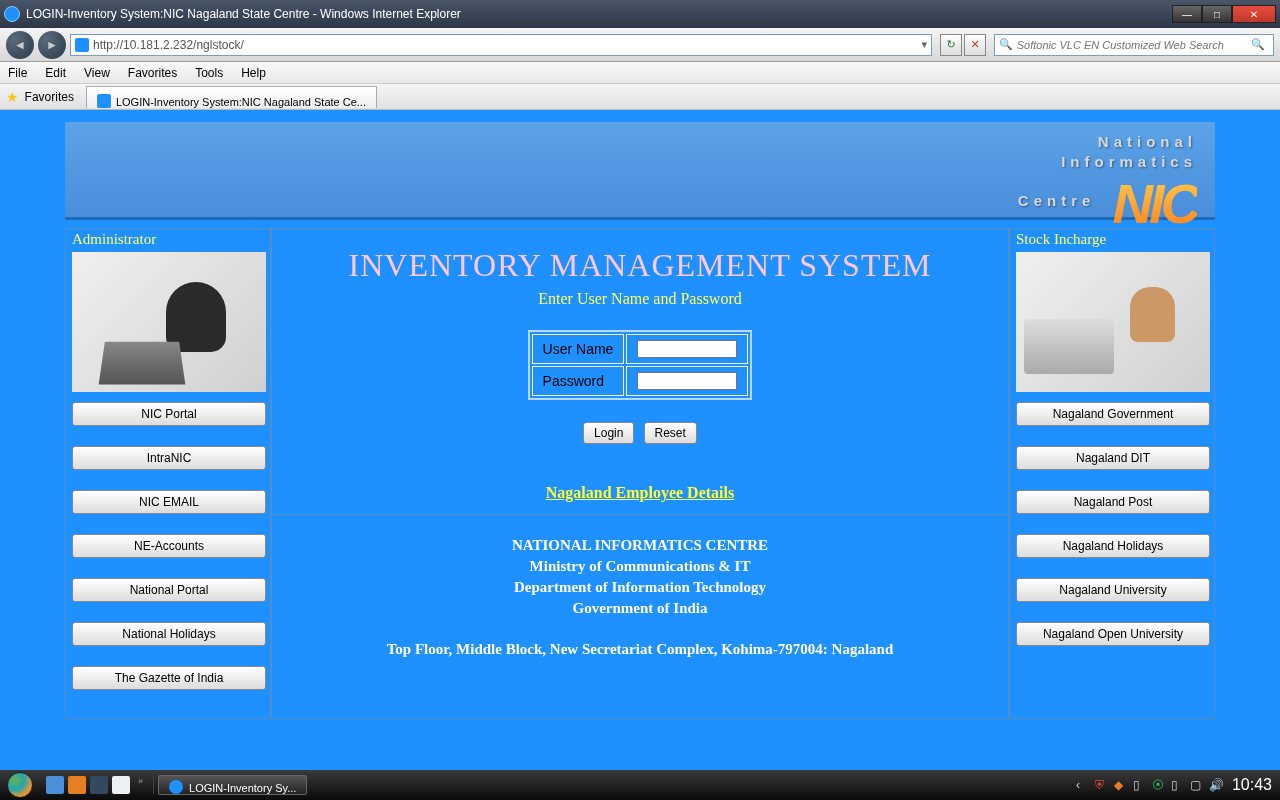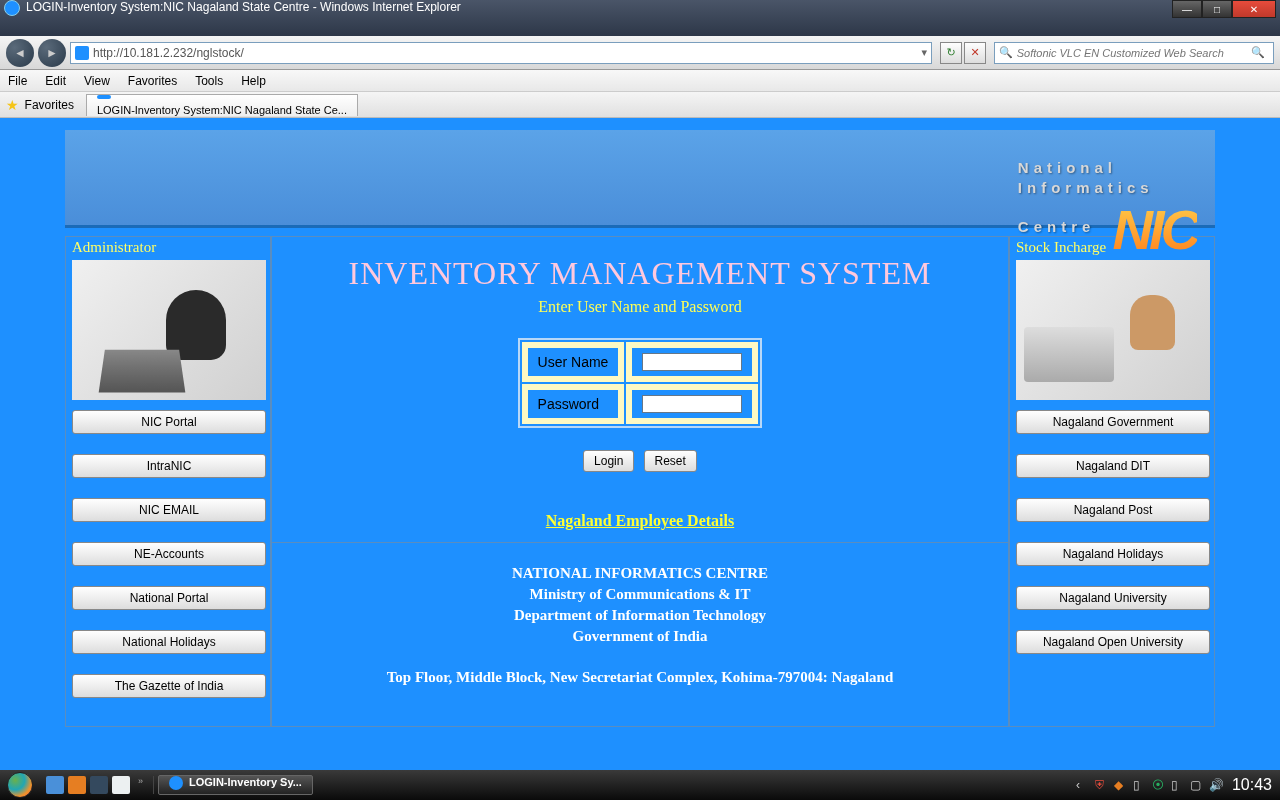--- a/index.html
+++ b/index.html
@@ -1,19 +1,19 @@
 <!DOCTYPE html>
 <html><head>
 <meta charset="utf-8">
 <style>
 * { margin: 0; padding: 0; box-sizing: border-box; }
 body { font-family: Tahoma, Arial, sans-serif; font-size: 11px; width: 1280px; height: 800px; overflow: hidden; background: #000; }
 
 
-.titlebar { height: 36px; background: linear-gradient(to bottom, #4a5568, #2d3748); display: flex; color: #fff; padding: 0 4px; }
+.titlebar { height: 28px; background: linear-gradient(to bottom, #4a5568, #2d3748); display: flex; align-items: center; color: #fff; padding: 0 4px; }
 .titlebar .ie-icon { width: 16px; height: 16px; background: #1e90ff; border-radius: 50%; margin-right: 6px; display: inline-block; border: 1px solid #87ceeb; }
 .titlebar-text { flex: 1; font-size: 12px; }
 .win-btns { display: flex; gap: 0; }
 .win-btn { width: 30px; height: 18px; background: linear-gradient(to bottom, #666, #333); border: 1px solid #222; color: #fff; font-size: 10px; display: flex; align-items: center; justify-content: center; cursor: pointer; }
 .win-btn.close { background: linear-gradient(to bottom, #e74c3c, #c0392b); width: 44px; }
 
 
 .navbar { height: 34px; background: linear-gradient(to bottom, #f5f5f5, #d8d8d8); display: flex; align-items: center; padding: 0 6px; gap: 4px; border-bottom: 1px solid #999; }
 .nav-arrow { width: 28px; height: 28px; border-radius: 50%; background: radial-gradient(circle at 30% 30%, #5a6a7a, #2a3a4a); display: flex; align-items: center; justify-content: center; color: #ccc; font-size: 12px; cursor: pointer; }
 .addr-wrap { flex: 1; height: 22px; background: #fff; border: 1px solid #7a9ebd; display: flex; align-items: center; padding: 0 4px; }
@@ -25,71 +25,71 @@
 .searchbox .mag { color: #888; margin-right: 4px; }
 .searchbox input { flex: 1; border: none; outline: none; font-size: 11px; color: #888; font-style: italic; }
 
 
 .menubar { height: 22px; background: linear-gradient(to bottom, #f8f8f8, #e8e8e8); display: flex; align-items: center; padding: 0 8px; gap: 18px; border-bottom: 1px solid #ccc; font-size: 12px; }
 .menubar span { cursor: pointer; }
 
 
 .favbar { height: 26px; background: linear-gradient(to bottom, #f5f5f5, #e0e0e0); display: flex; align-items: center; padding: 0 6px; gap: 6px; border-bottom: 1px solid #bbb; font-size: 12px; }
 .fav-star { color: #f5c518; font-size: 14px; }
-.tab { height: 22px; background: linear-gradient(to bottom, #fff, #eee); border: 1px solid #aaa; border-bottom: none; padding: 0 10px; display: flex; align-items: flex-start; gap: 5px; font-size: 11px; margin-left: 6px; flex-direction: column; }
+.tab { height: 22px; background: linear-gradient(to bottom, #fff, #eee); border: 1px solid #aaa; border-bottom: none; padding: 0 10px; display: flex; align-items: flex-end; gap: 5px; font-size: 11px; margin-left: 6px; }
 .tab .page-icon { width: 14px; height: 14px; background: #1e90ff; border-radius: 2px; }
 
 
 .content { height: 660px; background: #1e90ff; padding: 12px 0 0 0; overflow: hidden; }
 .page-wrap { width: 1150px; margin: 0 auto; }
 
 .banner { height: 98px; background: linear-gradient(to bottom, #5ba3e8, #4a8ed9); border-bottom: 3px solid #1a6bb8; display: flex; align-items: center; padding: 0 18px; position: relative; }
 .banner-left { font-family: Georgia, serif; font-size: 36px; font-weight: bold; color: #f5b8c8; text-shadow: 2px 2px 3px rgba(0,0,0,0.3); letter-spacing: 1px; }
-.banner-right { position: absolute; right: 18px; top: 28px; text-align: left; }
+.banner-right { position: absolute; right: 18px; top: 10px; text-align: right; }
 .nic-text { color: #d8d8d8; font-family: Arial; font-size: 15px; font-weight: bold; letter-spacing: 5px; line-height: 1.3; text-shadow: 1px 1px 2px rgba(0,0,0,0.4); }
 .nic-big { display: inline-block; font-family: Arial Black, sans-serif; font-size: 56px; font-weight: 900; background: linear-gradient(to bottom, #ffd24d, #ff7b1a); -webkit-background-clip: text; background-clip: text; color: transparent; font-style: italic; letter-spacing: -4px; vertical-align: middle; margin-left: 8px; }
 
 .layout { display: flex; gap: 0; margin-top: 8px; }
 .sidebar { width: 206px; border: 1px solid #5a8dbf; padding: 2px 6px 8px 6px; }
 .sidebar-title { color: #ffff66; font-family: Georgia, serif; font-size: 15px; margin-bottom: 4px; }
 .side-img { width: 194px; height: 140px; background: linear-gradient(135deg, #f0f0f0, #d0d0d0); margin-bottom: 10px; display: flex; align-items: center; justify-content: center; color: #888; font-size: 10px; position: relative; overflow: hidden; }
 .side-img.admin::before { content: ""; position: absolute; width: 60px; height: 70px; background: #2a2a2a; border-radius: 30px 30px 15px 15px; right: 40px; top: 30px; }
 .side-img.admin::after { content: ""; position: absolute; width: 80px; height: 45px; background: linear-gradient(to bottom, #888, #555); bottom: 8px; left: 30px; transform: perspective(100px) rotateX(20deg); }
 .side-img.stock::before { content: ""; position: absolute; width: 90px; height: 55px; background: linear-gradient(to bottom, #ddd, #aaa); left: 8px; bottom: 18px; border-radius: 4px; }
 .side-img.stock::after { content: ""; position: absolute; width: 45px; height: 55px; background: #c96; right: 35px; top: 35px; border-radius: 20px 20px 8px 8px; }
 
 .side-btn { display: block; width: 194px; height: 24px; margin-bottom: 20px; background: linear-gradient(to bottom, #fff, #ddd); border: 1px solid #888; border-radius: 3px; font-size: 12px; cursor: pointer; }
 
 .main { flex: 1; border: 1px solid #5a8dbf; text-align: center; padding-top: 18px; }
 .main-title { font-family: Georgia, serif; font-size: 32px; color: #ffc8dd; letter-spacing: 1px; }
 .main-sub { color: #ffff55; font-family: Georgia, serif; font-size: 16px; margin-top: 6px; }
 
 .login-table { margin: 22px auto 0; border: 2px solid #b8d8f8; border-collapse: separate; border-spacing: 2px; background: #1e90ff; }
-.login-table td { border: 6px solid #fef9c3; padding: 5px 10px; font-size: 14px; color: #000; text-align: left; }
+.login-table td { border: 1px solid #fef9c3; padding: 5px 10px; font-size: 14px; color: #000; text-align: left; }
 .login-table input { width: 100px; height: 18px; border: 1px solid #678; }
 
 .form-btns { margin-top: 22px; }
 .form-btns button { padding: 3px 10px; background: linear-gradient(to bottom, #fff, #ddd); border: 1px solid #888; border-radius: 3px; font-size: 12px; cursor: pointer; margin: 0 3px; }
 
 .emp-link { display: inline-block; margin-top: 40px; color: #ffff33; font-family: Georgia, serif; font-size: 16px; font-weight: bold; text-decoration: underline; cursor: pointer; }
 .main hr { border: none; border-top: 1px solid #5a8dbf; margin: 12px 0 20px; }
 .footer-block { color: #fff; font-family: Georgia, serif; font-size: 15px; font-weight: bold; line-height: 1.4; }
 .footer-addr { color: #fff; font-family: Georgia, serif; font-size: 15px; font-weight: bold; margin-top: 22px; }
 
 
 .taskbar { position: absolute; bottom: 0; left: 0; right: 0; height: 30px; background: linear-gradient(to bottom, #3a3a3a, #0a0a0a); display: flex; align-items: center; color: #fff; font-size: 11px; }
 .start-orb { width: 40px; height: 30px; display: flex; align-items: center; justify-content: center; }
 .start-orb .orb { width: 26px; height: 26px; border-radius: 50%; background: radial-gradient(circle at 30% 30%, #6ab04c, #22a6b3 40%, #f0932b 70%, #eb4d4b); border: 1px solid #222; }
 .ql { display: flex; gap: 4px; padding: 0 6px; border-right: 1px solid #444; }
 .ql-icon { width: 18px; height: 18px; background: #4a90d9; border-radius: 2px; }
 .ql-icon.ff { background: #e67e22; }
 .ql-icon.dark { background: #34495e; }
 .ql-icon.win { background: #ecf0f1; }
 .ql-chev { color: #aaa; padding: 0 4px; font-size: 9px; }
-.task-item { height: 20px; background: linear-gradient(to bottom, #555, #222); border: 1px solid #666; border-radius: 2px; padding: 0 10px; display: flex; align-items: flex-start; gap: 6px; margin-left: 4px; font-weight: bold; }
+.task-item { height: 20px; background: linear-gradient(to bottom, #555, #222); border: 1px solid #666; border-radius: 2px; padding: 0 10px; display: flex; align-items: flex-end; gap: 6px; margin-left: 4px; }
 .task-item .ie-ic { width: 14px; height: 14px; background: #1e90ff; border-radius: 50%; }
 .tray { margin-left: auto; display: flex; align-items: center; gap: 5px; padding-right: 8px; }
 .tray-icon { width: 14px; height: 14px; font-size: 12px; color: #ccc; }
 .tray-icon.red { color: #e74c3c; }
 .tray-icon.orange { color: #e67e22; }
 .tray-icon.green { color: #27ae60; }
 .clock { font-size: 16px; color: #fff; margin-left: 4px; }
 </style>
 </head>
 <body>

